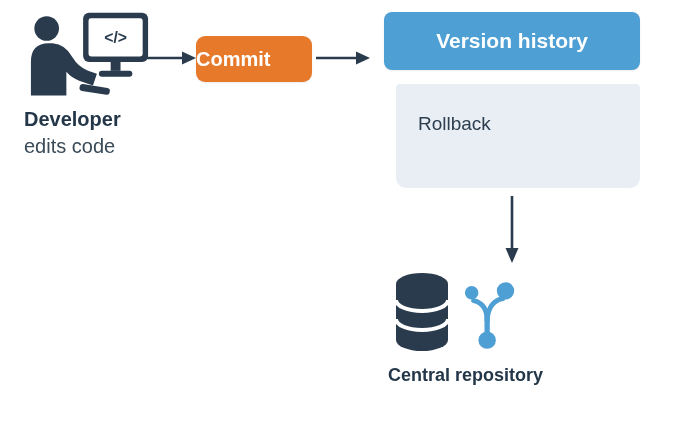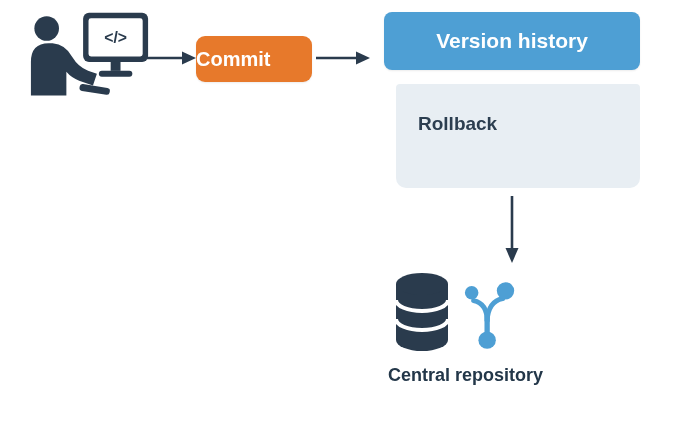--- a/index.html
+++ b/index.html
@@ -33,21 +33,21 @@
     left:384px;top:12px;width:256px;height:58px;background:var(--accent-blue);
     border-radius:8px;display:flex;align-items:center;justify-content:center;
     color:#ffffff;font-size:21px;font-weight:700;z-index:2;
     box-shadow:0 1px 2px rgba(0,0,0,0.08);
   }
   .vh-panel{
     left:396px;top:84px;width:244px;height:104px;background:var(--panel-bg);
     border-radius:4px 4px 10px 10px;z-index:1;box-sizing:border-box;
     padding:24px 0 0 22px;
   }
-  .vh-item{font-size:19px;color:#2C3E50;line-height:32px;font-weight:700;}
+  .vh-item{font-size:19px;color:#2C3E50;line-height:32px;font-weight:400;}
   
   .arrow-1{left:146px;top:48px;}
   .arrow-2{left:316px;top:48px;}
   .arrow-down{left:502px;top:196px;}
   
   .db-icon{left:390px;top:270px;width:64px;height:88px;}
   .git-icon{left:462px;top:280px;width:58px;height:72px;}
   .repo-caption{left:388px;top:360px;font-size:18px;line-height:31px;}
   .repo-caption .line1{font-weight:700;color:var(--text-dark);}
   .repo-caption .line2{font-weight:400;color:#3D4D59;}
@@ -72,20 +72,24 @@
     <text class="code-text" x="91" y="33" text-anchor="middle">&lt;/&gt;</text>
     <rect class="fill-dark" x="86" y="52" width="10" height="9"></rect>
     <rect class="fill-dark" x="74" y="61" width="34" height="6" rx="3"></rect>
 
     <circle class="fill-dark" cx="21" cy="18" r="12.5"></circle>
     <path class="fill-dark" d="M5,86 L5,52 Q5,33 23,33 L27,33 Q40,34 47,47 Q53,57 63,61 L72,64 L68,76 L54,71 Q46,68 41,62 L41,86 Z"></path>
 
     <rect class="fill-dark" x="55" y="74" width="31" height="7" rx="3" transform="rotate(9 55 74)"></rect>
   </svg>
 
+  <div class="abs dev-caption">
+    <div class="line1">Developer</div>
+    <div class="line2">edits code</div>
+  </div>
 
   <svg class="abs arrow-1" width="52" height="20" viewBox="0 0 52 20" aria-hidden="true">
     <line class="stroke-dark" x1="0" y1="10" x2="37" y2="10" stroke-width="2.6"></line>
     <polygon class="fill-dark" points="36,3.5 36,16.5 50,10"></polygon>
   </svg>
 
   <div class="abs commit">
     <span>Commit</span>
   </div>
 

